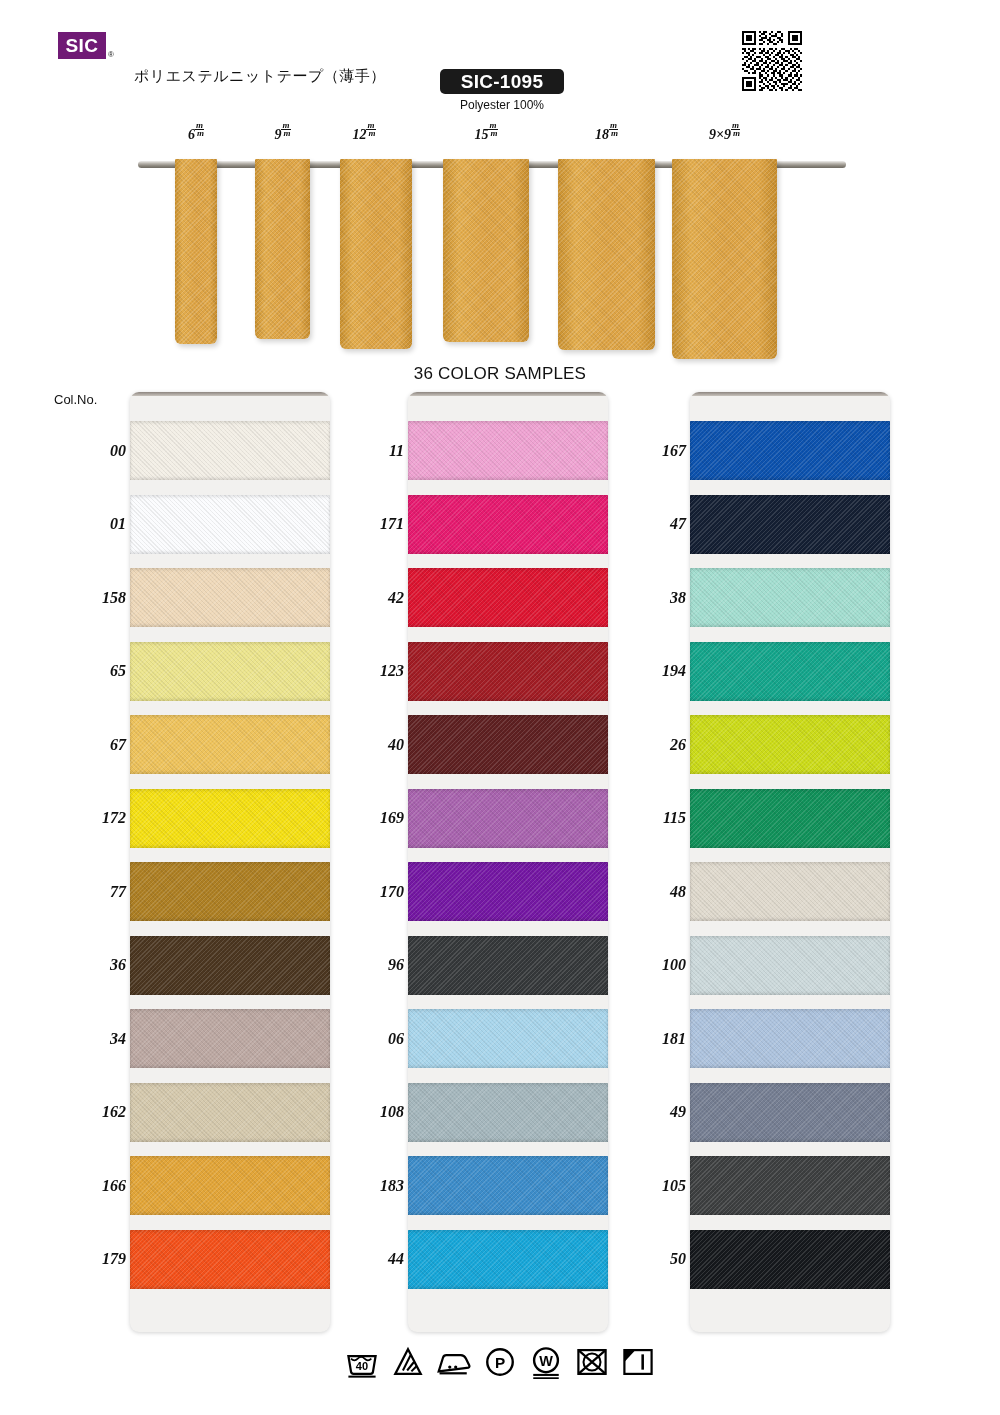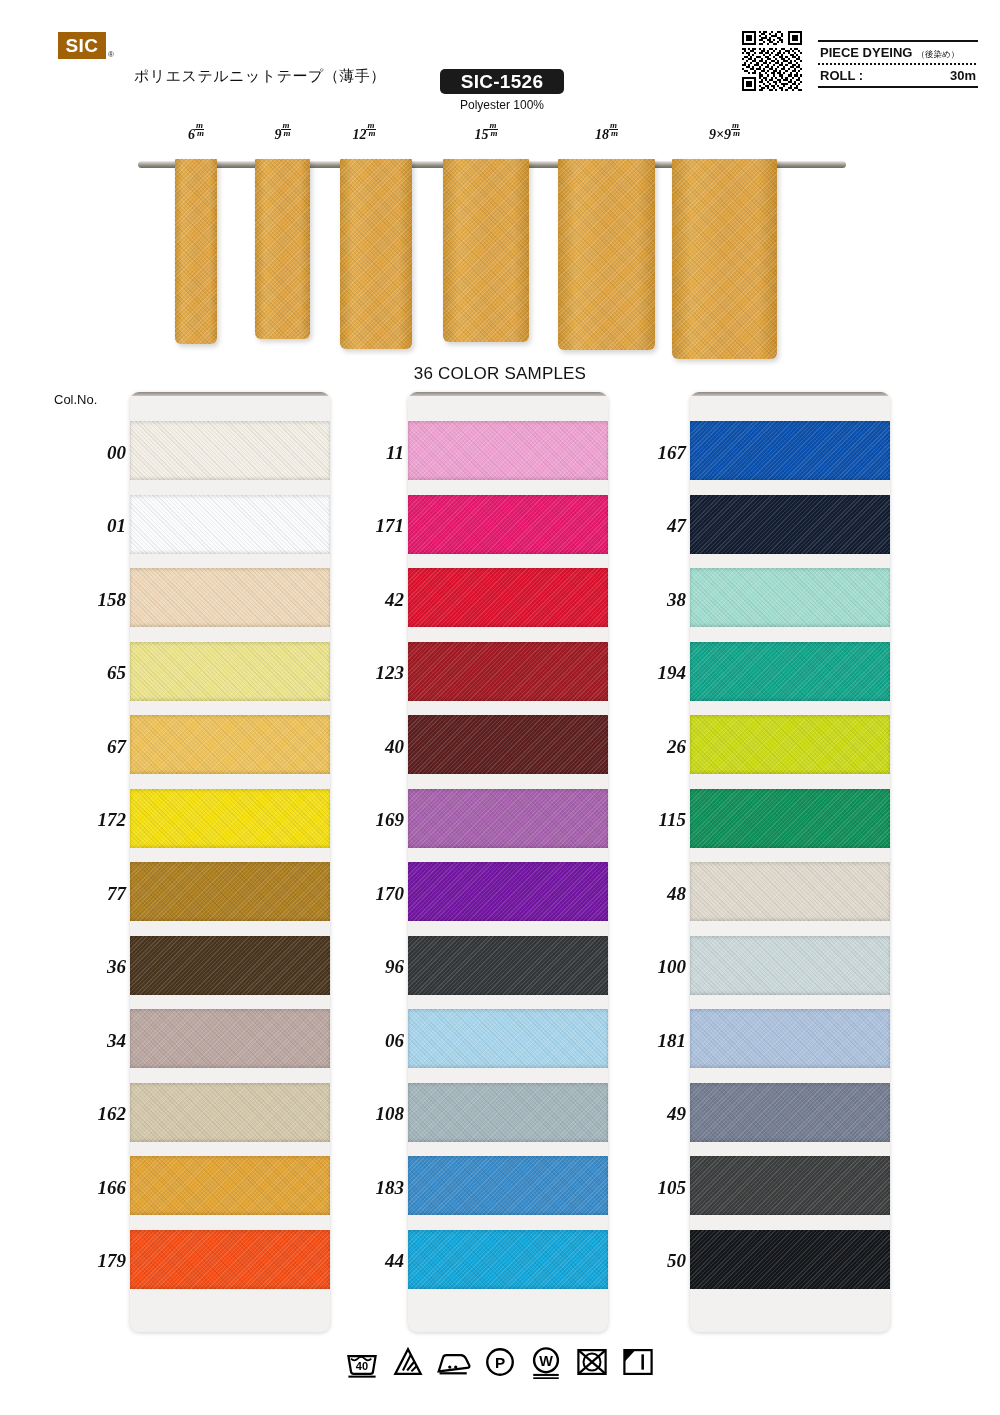--- a/index.html
+++ b/index.html
@@ -10,21 +10,21 @@
     position: relative;
     overflow: hidden;
   }
 
   
   #header { position: absolute; left: 0; top: 0; width: 1000px; height: 120px; }
 
   #sic-logo {
     position: absolute; left: 58px; top: 32px;
     width: 48px; height: 27px;
-    background: #a16207;
+    background: #701a75;
     color: #ffffff;
     font-weight: bold; font-size: 19px;
     letter-spacing: 0.5px;
     text-align: center; line-height: 27px;
     font-family: "Liberation Sans", sans-serif;
   }
   #sic-logo-tm {
     position: absolute; left: 108px; top: 50px;
     font-size: 8px; color: #1a1a1a;
   }
@@ -159,21 +159,21 @@
     position: absolute; inset: 0;
     background-image:
       repeating-linear-gradient(135deg, rgba(255,255,255,0.13) 0px, rgba(255,255,255,0.13) 1px, transparent 1px, transparent 3px),
       repeating-linear-gradient(45deg, rgba(0,0,0,0.07) 0px, rgba(0,0,0,0.07) 1px, transparent 1px, transparent 3px);
     pointer-events: none;
   }
 
   .col-no {
     position: absolute;
     width: 72px; text-align: right;
-    font-size: 19px; font-weight: bold; font-style: italic;
+    font-size: 16px; font-weight: bold; font-style: italic;
     color: #111;
     font-family: "Liberation Serif", serif;
   }
 
   
   #care-symbols {
     position: absolute; left: 0; top: 1345px; width: 1000px;
     display: flex; justify-content: center; align-items: center; gap: 12px;
   }
   .care-symbol { width: 34px; height: 34px; }
@@ -181,21 +181,21 @@
 </head>
 <body>
 
 <div id="header">
 
   <div id="sic-logo">SIC</div>
   <div id="sic-logo-tm">®</div>
 
   <div id="title-jp">ポリエステルニットテープ（薄手）</div>
 
-  <div id="model-badge">SIC-1526</div>
+  <div id="model-badge">SIC-1095</div>
   <div id="composition">Polyester 100%</div>
 
   <div id="qr-code">
     <svg width="60" height="60" viewBox="0 0 29 29" shape-rendering="crispEdges">
       <rect width="29" height="29" fill="#fff"></rect>
       <g fill="#000">
         <rect x="0" y="0" width="7" height="1"></rect>
           <rect x="0" y="6" width="7" height="1"></rect>
         <rect x="0" y="0" width="1" height="7"></rect>
           <rect x="6" y="0" width="1" height="7"></rect>
@@ -411,33 +411,20 @@
           <rect x="13" y="28" width="2" height="1"></rect>
           <rect x="16" y="28" width="1" height="1"></rect>
           <rect x="19" y="28" width="1" height="1"></rect>
           <rect x="21" y="28" width="1" height="1"></rect>
           <rect x="24" y="28" width="1" height="1"></rect>
           <rect x="27" y="28" width="2" height="1"></rect>
       </g>
     </svg>
   </div>
 
-  <div id="info-box">
-    <div class="info-rule-solid"></div>
-    <div id="info-dye-row">
-      <span id="info-dye-label">PIECE DYEING</span>
-      <span id="info-dye-jp">（後染め）</span>
-    </div>
-    <div class="info-rule-dot"></div>
-    <div id="info-roll-row">
-      <span>ROLL :</span>
-      <span>30m</span>
-    </div>
-    <div class="info-rule-solid"></div>
-  </div>
 </div>
 
 <div id="tape-display">
   <div id="rod"></div>
   <div id="tape-strips-holder">
       <div class="tape-strip" style="left: 175px; top: 34px; width: 42px; height: 185px;"></div>
       <div class="tape-strip" style="left: 255px; top: 34px; width: 55px; height: 180px;"></div>
       <div class="tape-strip" style="left: 340px; top: 34px; width: 72px; height: 190px;"></div>
       <div class="tape-strip" style="left: 443px; top: 34px; width: 86px; height: 183px;"></div>
       <div class="tape-strip" style="left: 558px; top: 34px; width: 97px; height: 191px;"></div>

